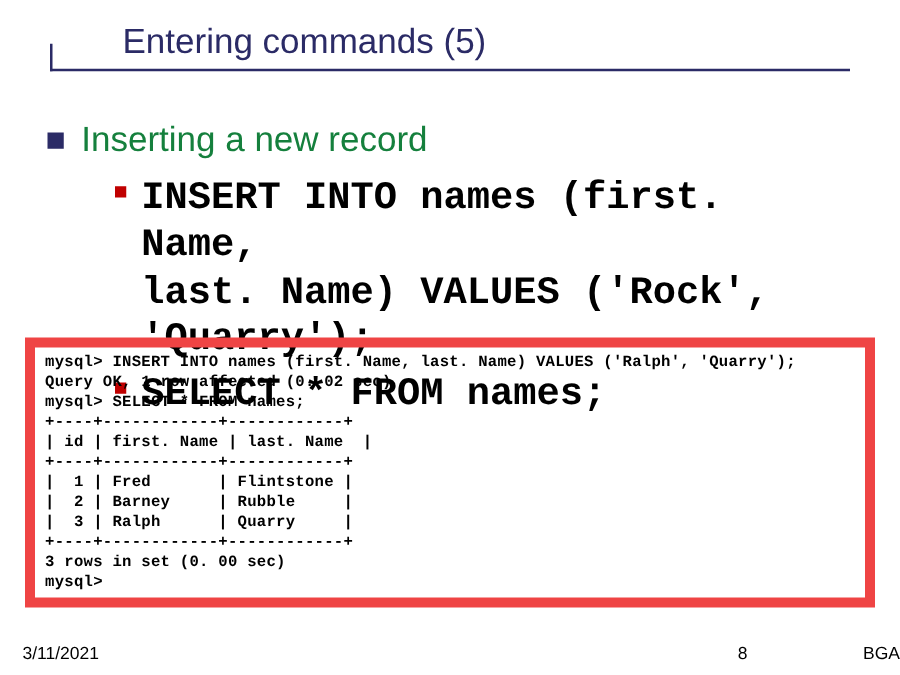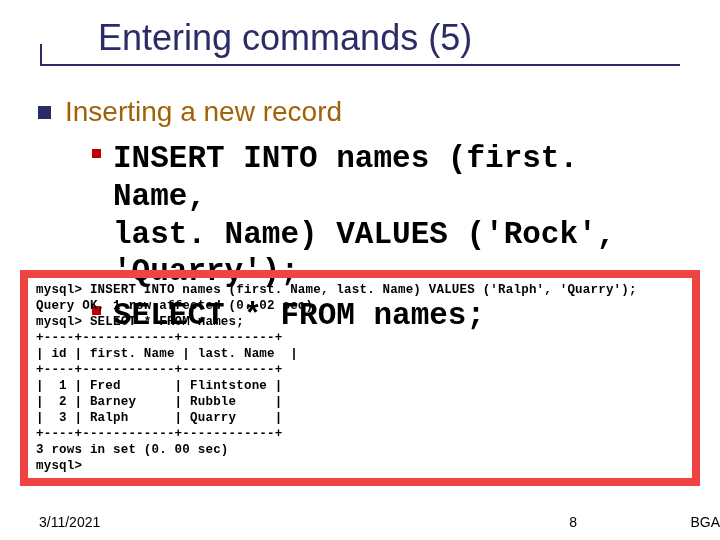--- a/index.html
+++ b/index.html
@@ -35,21 +35,21 @@
   }
   .title-tick {
     position: absolute;
     left: 0;
     bottom: -6px;
     width: 2px;
     height: 22px;
     background: #2b2b66;
   }
   .title-text {
-    font-size: 36px;
+    font-size: 28px;
     line-height: 1.1;
     color: #2b2b66;
     padding-left: 58px;
     padding-bottom: 2px;
     font-family: Verdana, Arial, sans-serif;
   }
 
   .body {
     position: absolute;
     left: 38px;
@@ -65,21 +65,21 @@
   .lvl1 .bullet {
     width: 13px;
     height: 13px;
     background: #2b2b66;
     margin-top: 10px;
     margin-right: 14px;
     flex: none;
   }
   .lvl1 .text {
     font-size: 28px;
-    color: #a16207;
+    color: #15803d;
     font-family: Verdana, Arial, sans-serif;
   }
 
   .lvl2-block {
     margin-left: 54px;
     margin-top: 6px;
   }
   .lvl2 {
     display: flex;
     align-items: flex-start;
@@ -124,21 +124,21 @@
     position: absolute;
     left: 0;
     bottom: 10px;
     width: 616px;
     display: flex;
     justify-content: space-between;
     font-size: 14px;
     color: #000;
     font-family: Verdana, Arial, sans-serif;
     box-sizing: border-box;
-    padding: 0 39px;
+    padding: 0 18px;
   }
   .footer .center {
     position: absolute;
     left: 0;
     width: 720px;
     text-align: right;
   }
 </style>
 </head>
 <body>

